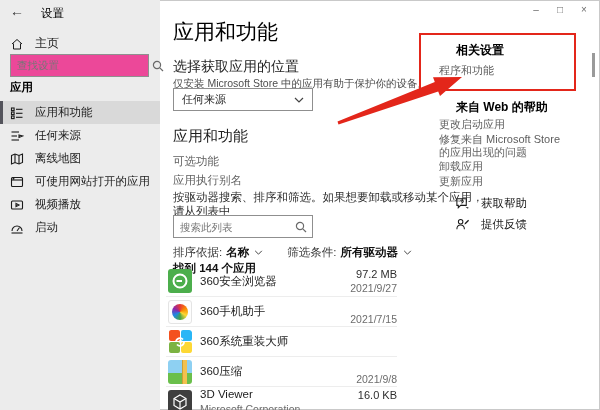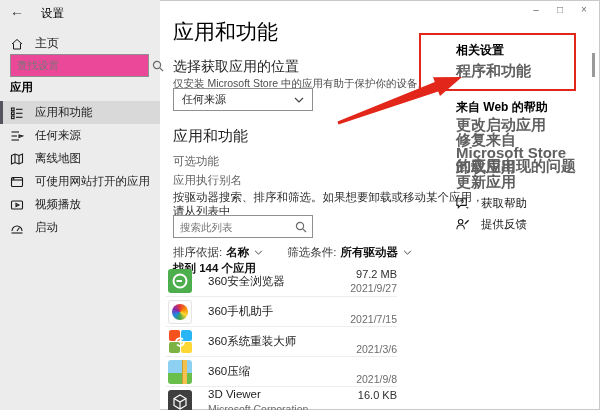--- a/index.html
+++ b/index.html
@@ -44,42 +44,42 @@
   .sort-row .val { font-weight:bold; color:#111; margin-left:4px; }
   .sort-row .chev { margin-left:5px; }
   .sort-group { display:flex; align-items:center; cursor:pointer; }
   .gap20 { width:24px; }
   .count-text { position:absolute; left:173px; top:261px; font-size:11.5px; font-weight:bold; color:#111; }
 
   
   .app-row { position:absolute; left:166px; width:231px; height:30px; display:flex; align-items:center; cursor:pointer; }
   .app-row.bordered { border-top:1px solid #ededed; }
   .app-ico { width:24px; height:24px; flex:0 0 24px; margin-left:2px; border-radius:3px; position:relative; overflow:hidden; }
-  .name-col { margin-left:16px; display:flex; flex-direction:column; }
+  .name-col { margin-left:8px; display:flex; flex-direction:column; }
   .app-name { font-size:11.5px; color:#1c1c1c; }
   .app-pub { font-size:10.5px; color:#6c6c6c; margin-top:3px; }
   .right-col { margin-left:auto; display:flex; flex-direction:column; align-items:flex-end; }
   .app-size { font-size:11px; color:#2e2e2e; min-height:13px; }
   .app-date { font-size:10.5px; color:#6c6c6c; margin-top:1px; min-height:12px; }
 
   
   .ico-browser { background:#4cae4c; }
   .ico-phone { background:#fdfdfd; border:1px solid #e4e4e4; }
   .ball { position:absolute; left:3px; top:3px; width:16px; height:16px; border-radius:50%; background:conic-gradient(#e53935,#fb8c00,#fdd835,#43a047,#1e88e5,#8e24aa,#e53935); }
   .ico-reinstall { background:#fff; }
   .q { position:absolute; width:11px; height:11px; border-radius:2px; }
   .q1 { left:0.5px; top:0.5px; background:#f4511e; } .q2 { right:0.5px; top:0.5px; background:#29b6f6; }
   .q3 { left:0.5px; bottom:0.5px; background:#7cb342; } .q4 { right:0.5px; bottom:0.5px; background:#fdd835; }
   .ico-zip { background:linear-gradient(#8ed0f2 0 55%, #6abf4b 55% 100%); }
   .zipper { position:absolute; left:14px; top:0; width:5px; height:24px; background:#f2c14e; border-left:1px solid #caa035; }
   .ico-3d { background:#3f3f3f; }
 
   
   .rp-heading { position:absolute; left:456px; font-size:12px; font-weight:bold; color:#000; }
-  .rp-link { position:absolute; left:456px; font-size:15px; color:#606060; cursor:pointer; width:126px; line-height:13px;font-weight:bold; }
+  .rp-link { position:absolute; left:439px; font-size:11px; color:#606060; cursor:pointer; width:126px; line-height:13px; }
   .help-row { position:absolute; left:455px; display:flex; align-items:center; gap:11px; font-size:11.5px; color:#1a1a1a; cursor:pointer; }
 
   
   .red-box { position:absolute; left:419px; top:33px; width:157px; height:58px; border:2px solid #e3261a; }
   .annot-svg { position:absolute; left:0; top:0; width:600px; height:410px; pointer-events:none; }
   .scroll-thumb { position:absolute; left:592px; top:53px; width:3px; height:24px; background:#9a9a9a; cursor:pointer; }
 </style>
 </head>
 <body>
 
@@ -245,24 +245,20 @@
         <span class="q q3"></span>
         <span class="q q4"></span>
       <svg viewBox="0 0 24 24" width="24" height="24" style="position:absolute;left:0;top:0;" fill="none" stroke="#fff" stroke-width="1.8">
           <path d="M8 12 a4 4 0 0 1 7-2.5"></path>
           <path d="M16 12 a4 4 0 0 1 -7 2.5"></path>
         </svg>
     </div>
     <div class="name-col">
         <span class="app-name">360系统重装大师</span>
       </div>
-    <div class="right-col">
-      <span class="app-size"></span>
-      <span class="app-date">2021/3/6</span>
-    </div>
   </div>
 
   <div class="app-row bordered" style="top:356px;">
     <div class="app-ico ico-zip">
         <span class="zipper"></span>
       </div>
     <div class="name-col">
         <span class="app-name">360压缩</span>
       </div>
     <div class="right-col">

